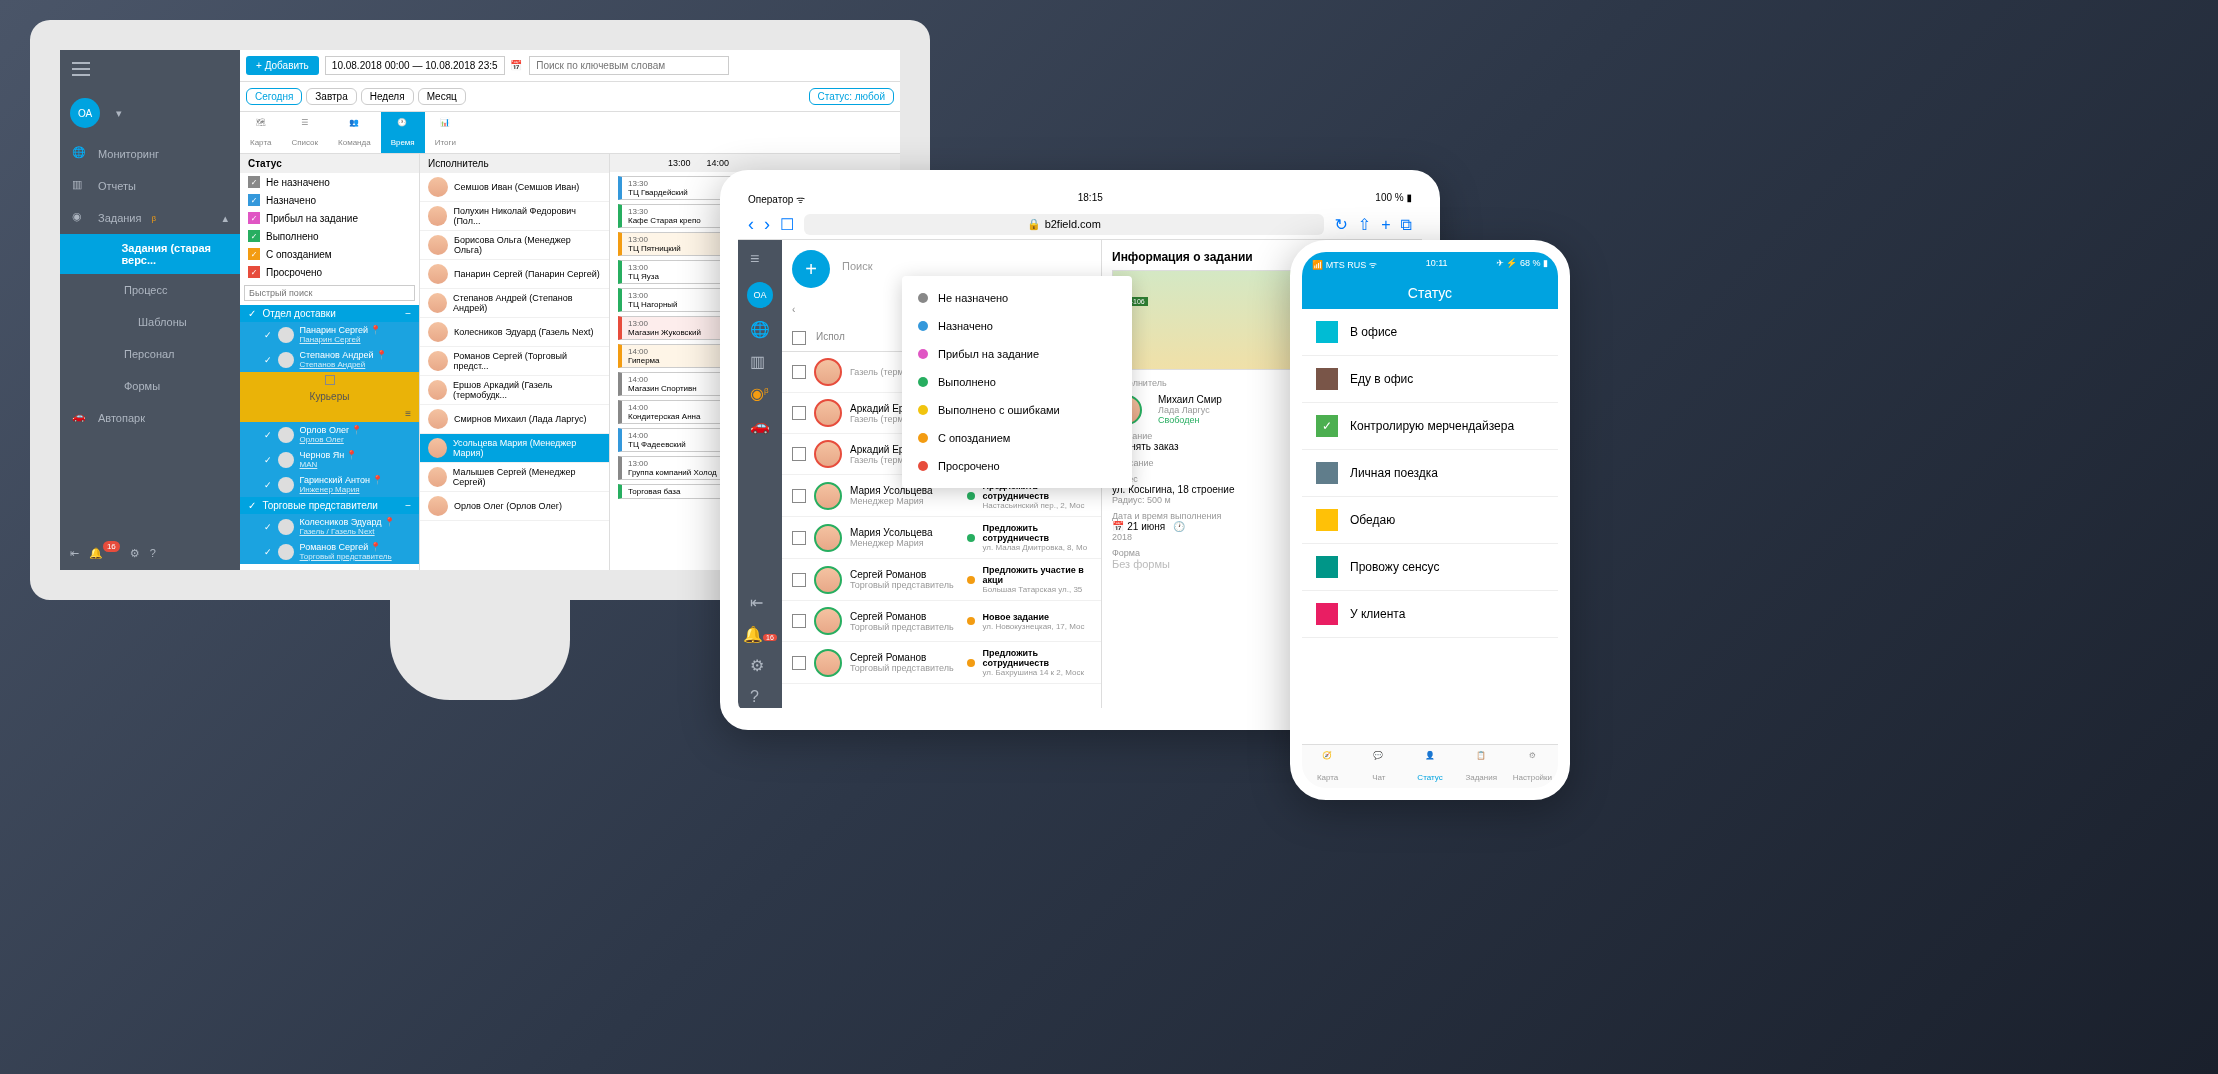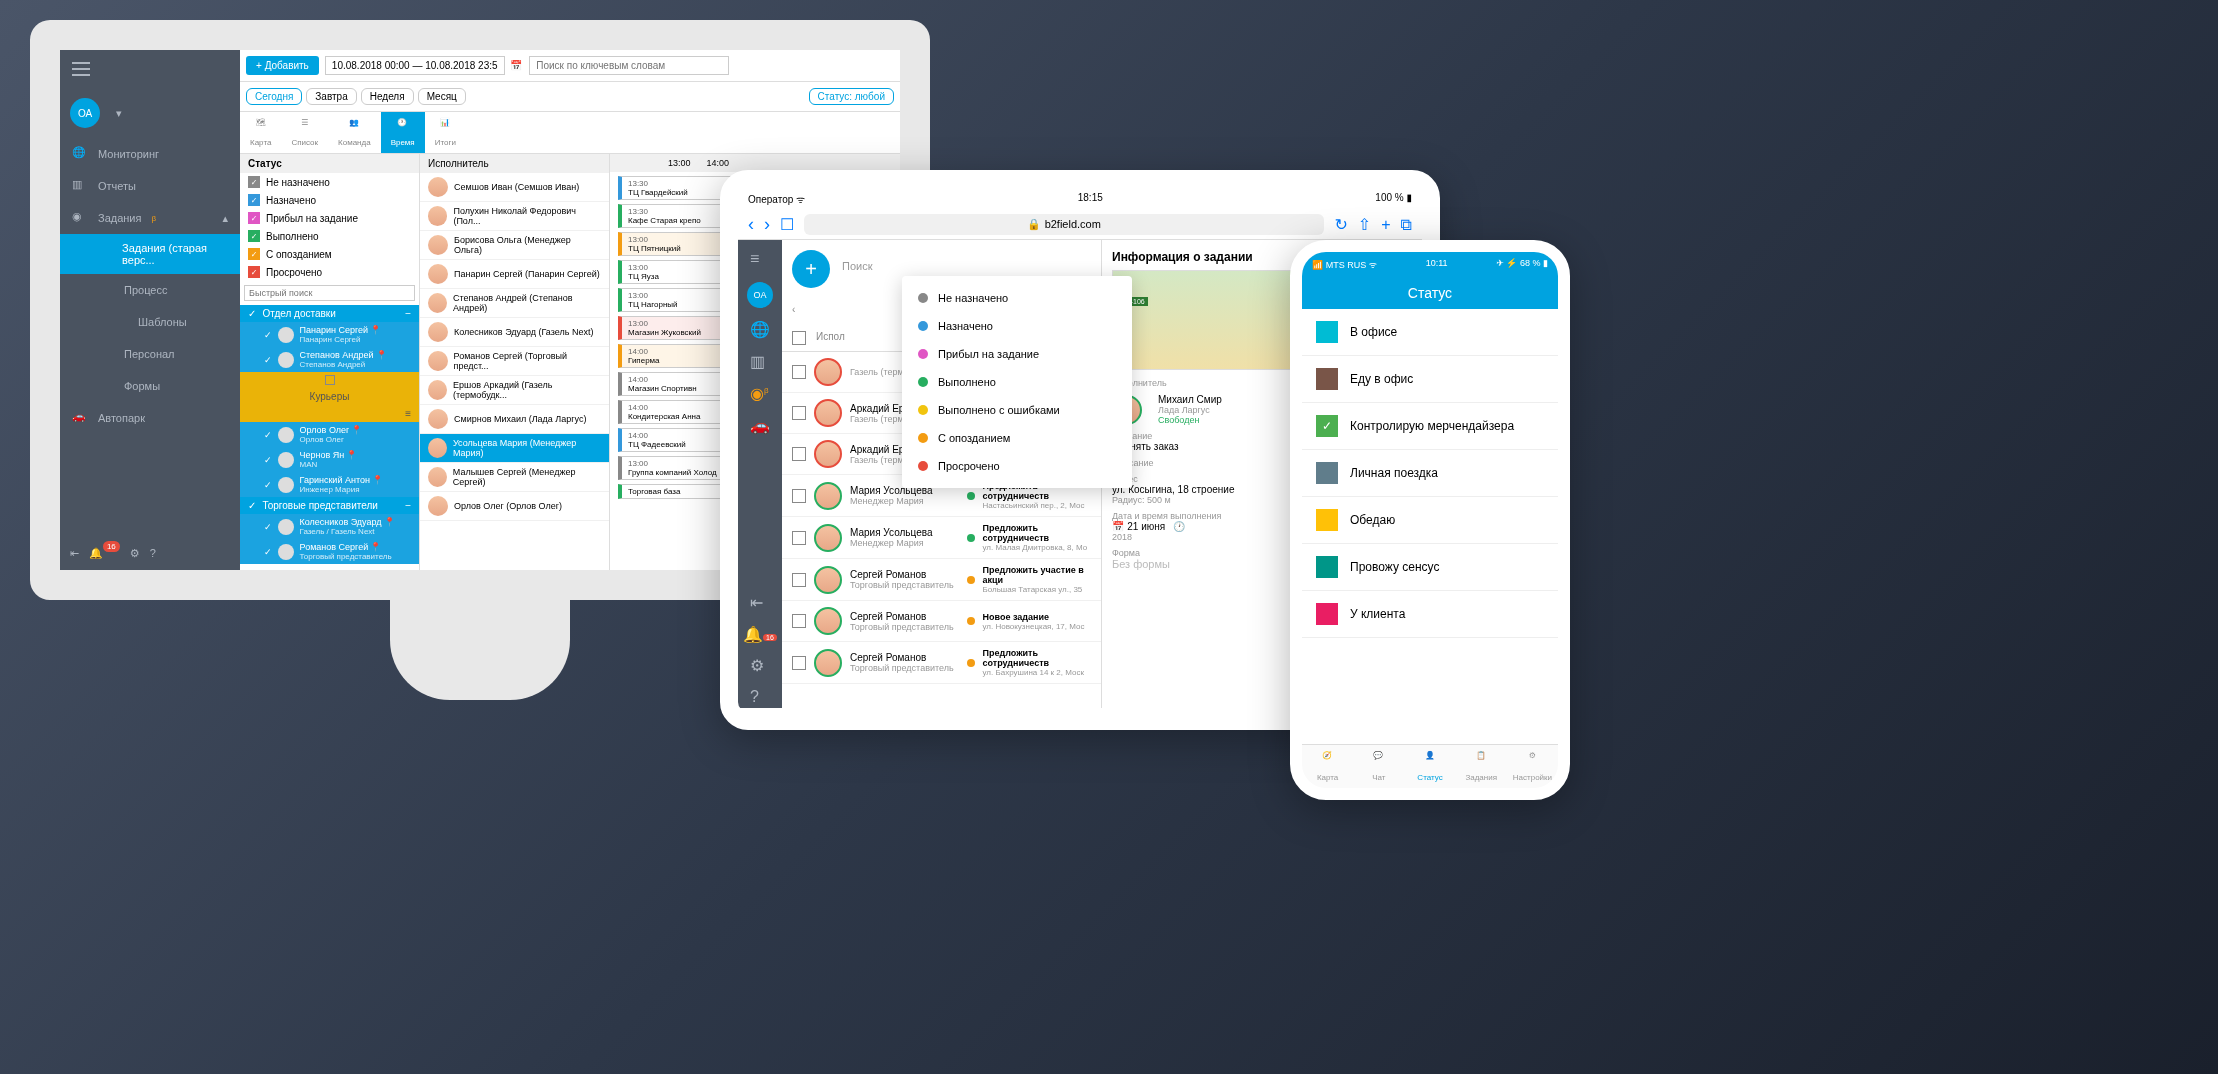--- a/index.html
+++ b/index.html
@@ -8,21 +8,21 @@
 
 .monitor { position: absolute; left: 30px; top: 20px; width: 900px; height: 680px; }
 .monitor-screen { background: #fff; border: 30px solid #e8e8e8; border-radius: 20px; height: 580px; overflow: hidden; display: flex; }
 .monitor-stand { width: 180px; height: 100px; background: #e8e8e8; margin: 0 auto; border-radius: 0 0 60px 60px; }
 
 
 .sidebar-dark { width: 180px; background: #4a5360; color: #aeb6c1; font-size: 11px; display: flex; flex-direction: column; }
 .sidebar-dark .menu-icon { padding: 12px; }
 .sidebar-dark .avatar { width: 30px; height: 30px; border-radius: 50%; background: #00a3e0; color: #fff; display: flex; align-items: center; justify-content: center; margin: 10px; font-size: 10px; }
 .sidebar-item { padding: 8px 12px; display: flex; align-items: center; gap: 10px; cursor: pointer; }
-.sidebar-item.active { background: #00a3e0; color: #fff; }
+.sidebar-item.active { background: #00a3e0; color: #fff; font-weight: bold; }
 .sidebar-item .icon { width: 16px; height: 16px; display: inline-block; }
 .sidebar-bottom { margin-top: auto; display: flex; gap: 10px; padding: 10px; }
 .sidebar-bottom .badge { background: #e74c3c; color: #fff; border-radius: 8px; font-size: 8px; padding: 1px 4px; position: relative; top: -8px; }
 
 .desktop-main { flex: 1; display: flex; flex-direction: column; background: #fff; font-size: 10px; }
 .toolbar { display: flex; gap: 6px; padding: 6px; border-bottom: 1px solid #ddd; align-items: center; }
 .btn-add { background: #00a3e0; color: #fff; padding: 4px 10px; border: none; border-radius: 3px; font-size: 10px; }
 .date-input { border: 1px solid #ccc; padding: 3px 6px; font-size: 10px; width: 180px; }
 .search-input { border: 1px solid #ccc; padding: 3px 6px; font-size: 10px; width: 200px; }
 .toolbar2 { display: flex; gap: 6px; padding: 6px; border-bottom: 1px solid #ddd; }
@@ -34,21 +34,21 @@
 .view-tab .icon { display: block; width: 18px; height: 18px; margin: 0 auto 2px; }
 
 .content-split { display: flex; flex: 1; overflow: hidden; }
 .status-panel { width: 180px; border-right: 1px solid #ddd; font-size: 10px; }
 .status-panel-title { background: #f0f0f0; padding: 4px 8px; font-weight: bold; }
 .status-check { padding: 3px 8px; display: flex; align-items: center; gap: 6px; }
 .quick-search { border: 1px solid #ccc; margin: 4px; padding: 2px 4px; font-size: 9px; width: calc(100% - 8px); }
 .team-group { background: #00a3e0; color: #fff; padding: 3px 8px; font-size: 10px; display: flex; align-items: center; gap: 6px; }
 .team-member { background: #1ba3e0; color: #fff; padding: 3px 8px 3px 24px; font-size: 9px; display: flex; align-items: center; gap: 6px; }
 .team-member .mini-avatar { width: 16px; height: 16px; border-radius: 50%; background: #ddd; }
-.team-member .sub { font-size: 8px; opacity: 0.8; }
+.team-member .sub { font-size: 8px; opacity: 0.8; text-decoration: underline; }
 .team-group.muted { background: #eab308; color: #555; flex-direction: column; }
 
 .performer-panel { width: 190px; border-right: 1px solid #ddd; }
 .perf-header { background: #f0f0f0; padding: 4px 8px; font-size: 10px; }
 .perf-row { padding: 4px 8px; display: flex; align-items: center; gap: 6px; border-bottom: 1px solid #f0f0f0; font-size: 9px; }
 .perf-row.active { background: #00a3e0; color: #fff; }
 .perf-row .mini-avatar { width: 20px; height: 20px; border-radius: 50%; background: linear-gradient(#f4c2a1,#e8a888); }
 
 .timeline-panel { flex: 1; overflow: hidden; }
 .timeline-header { display: flex; background: #f0f0f0; font-size: 9px; }

